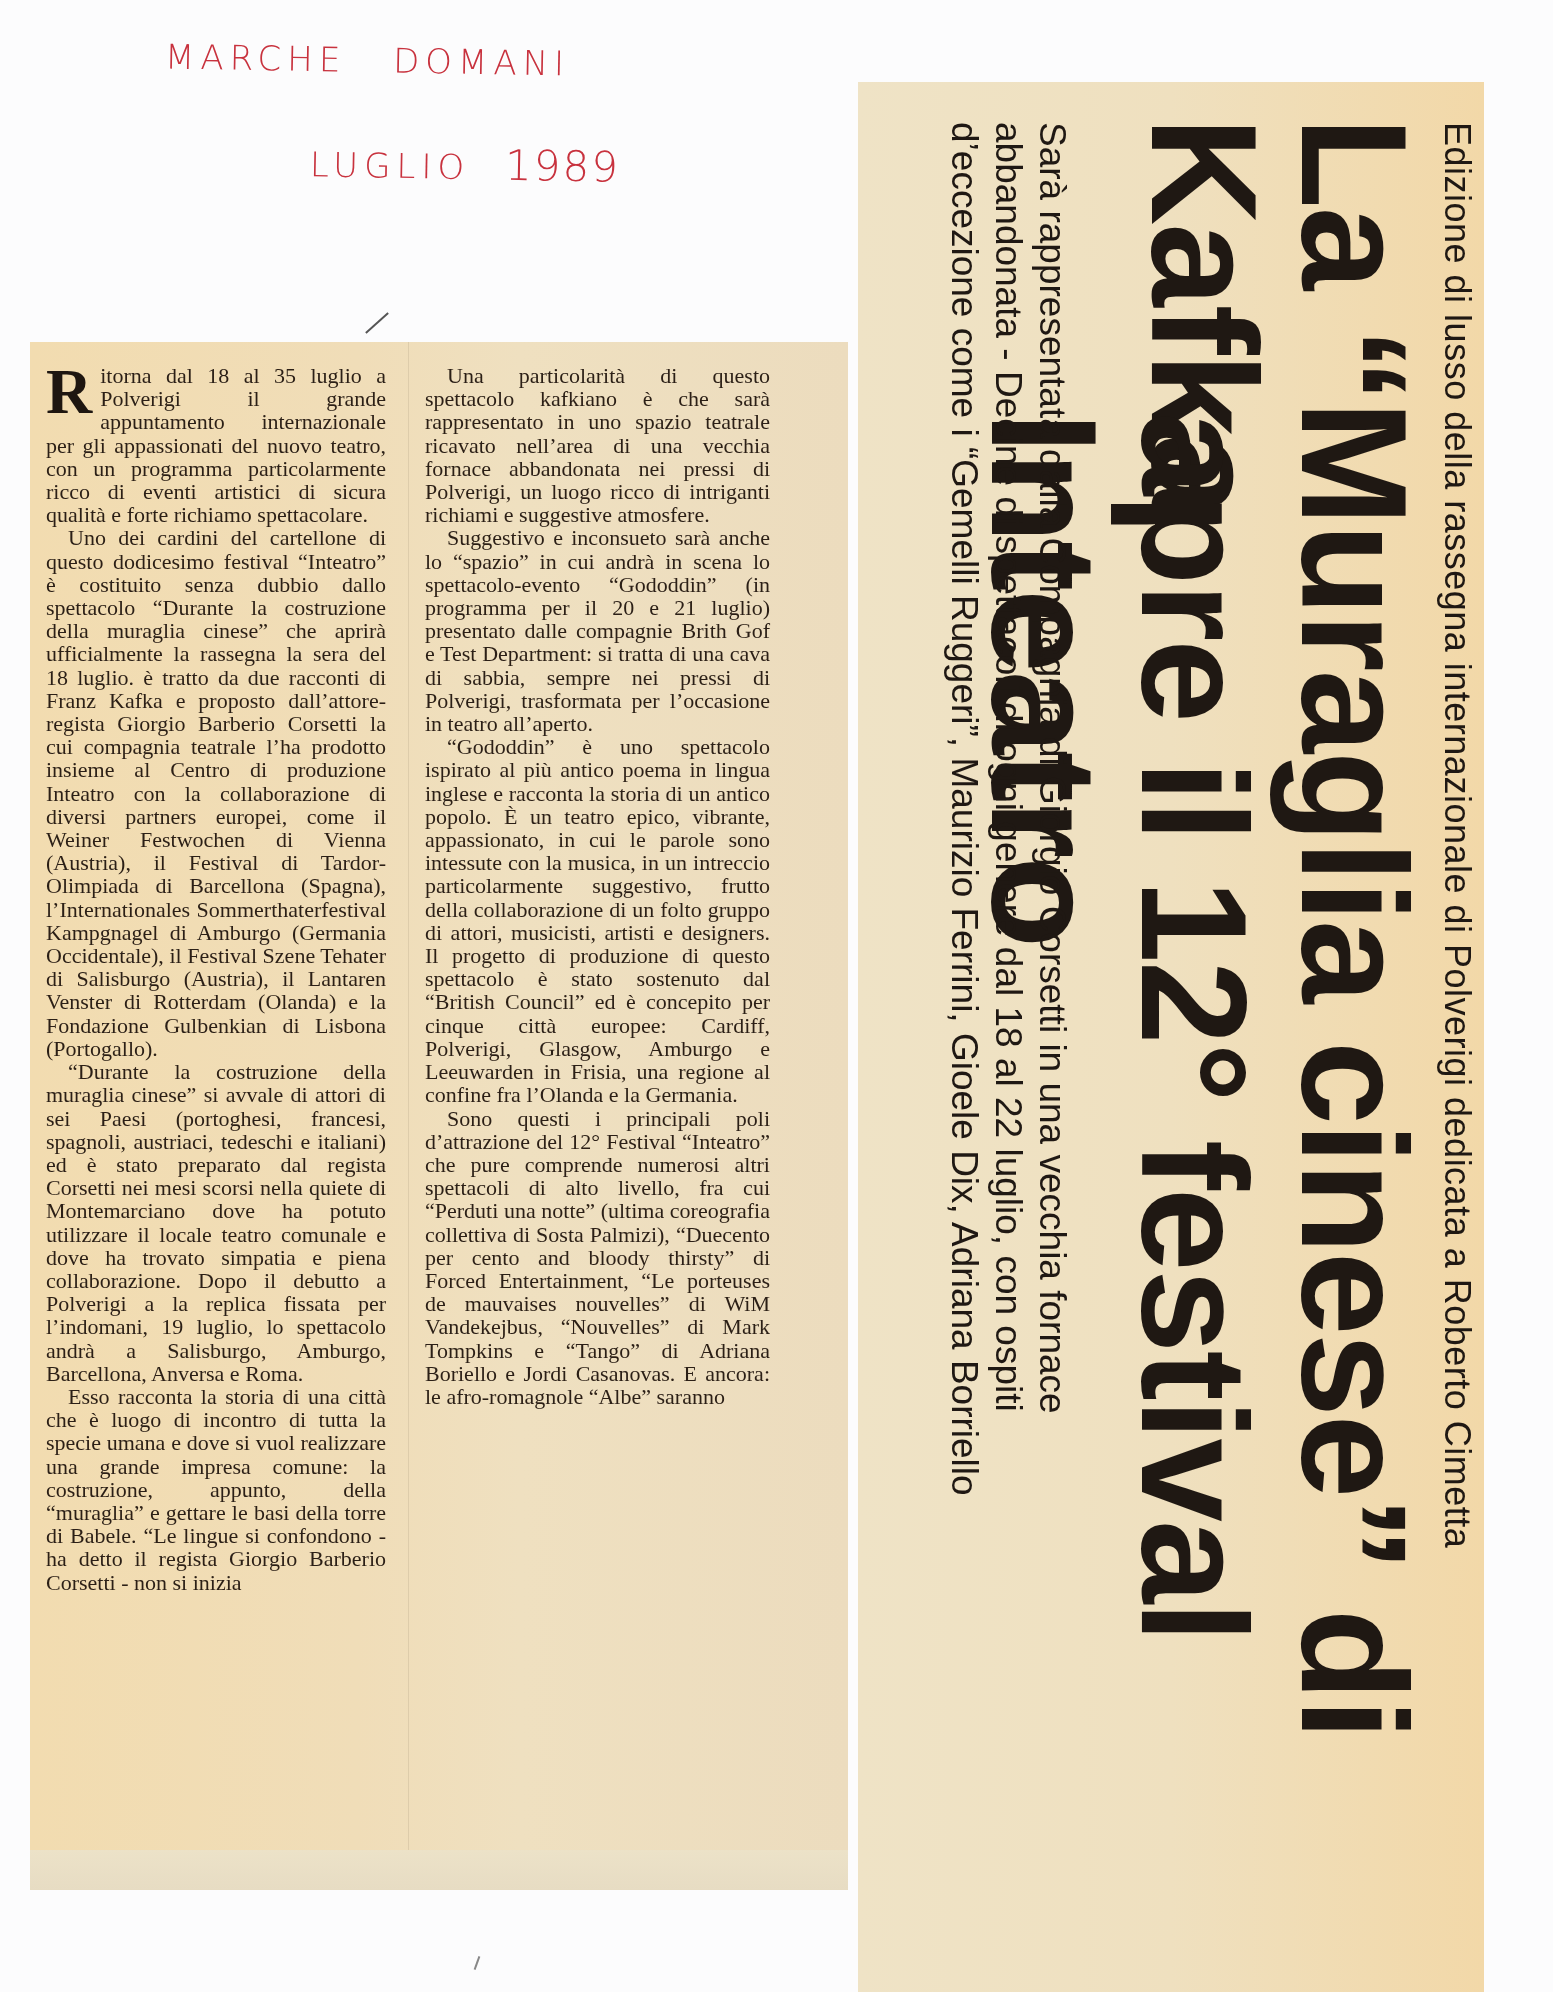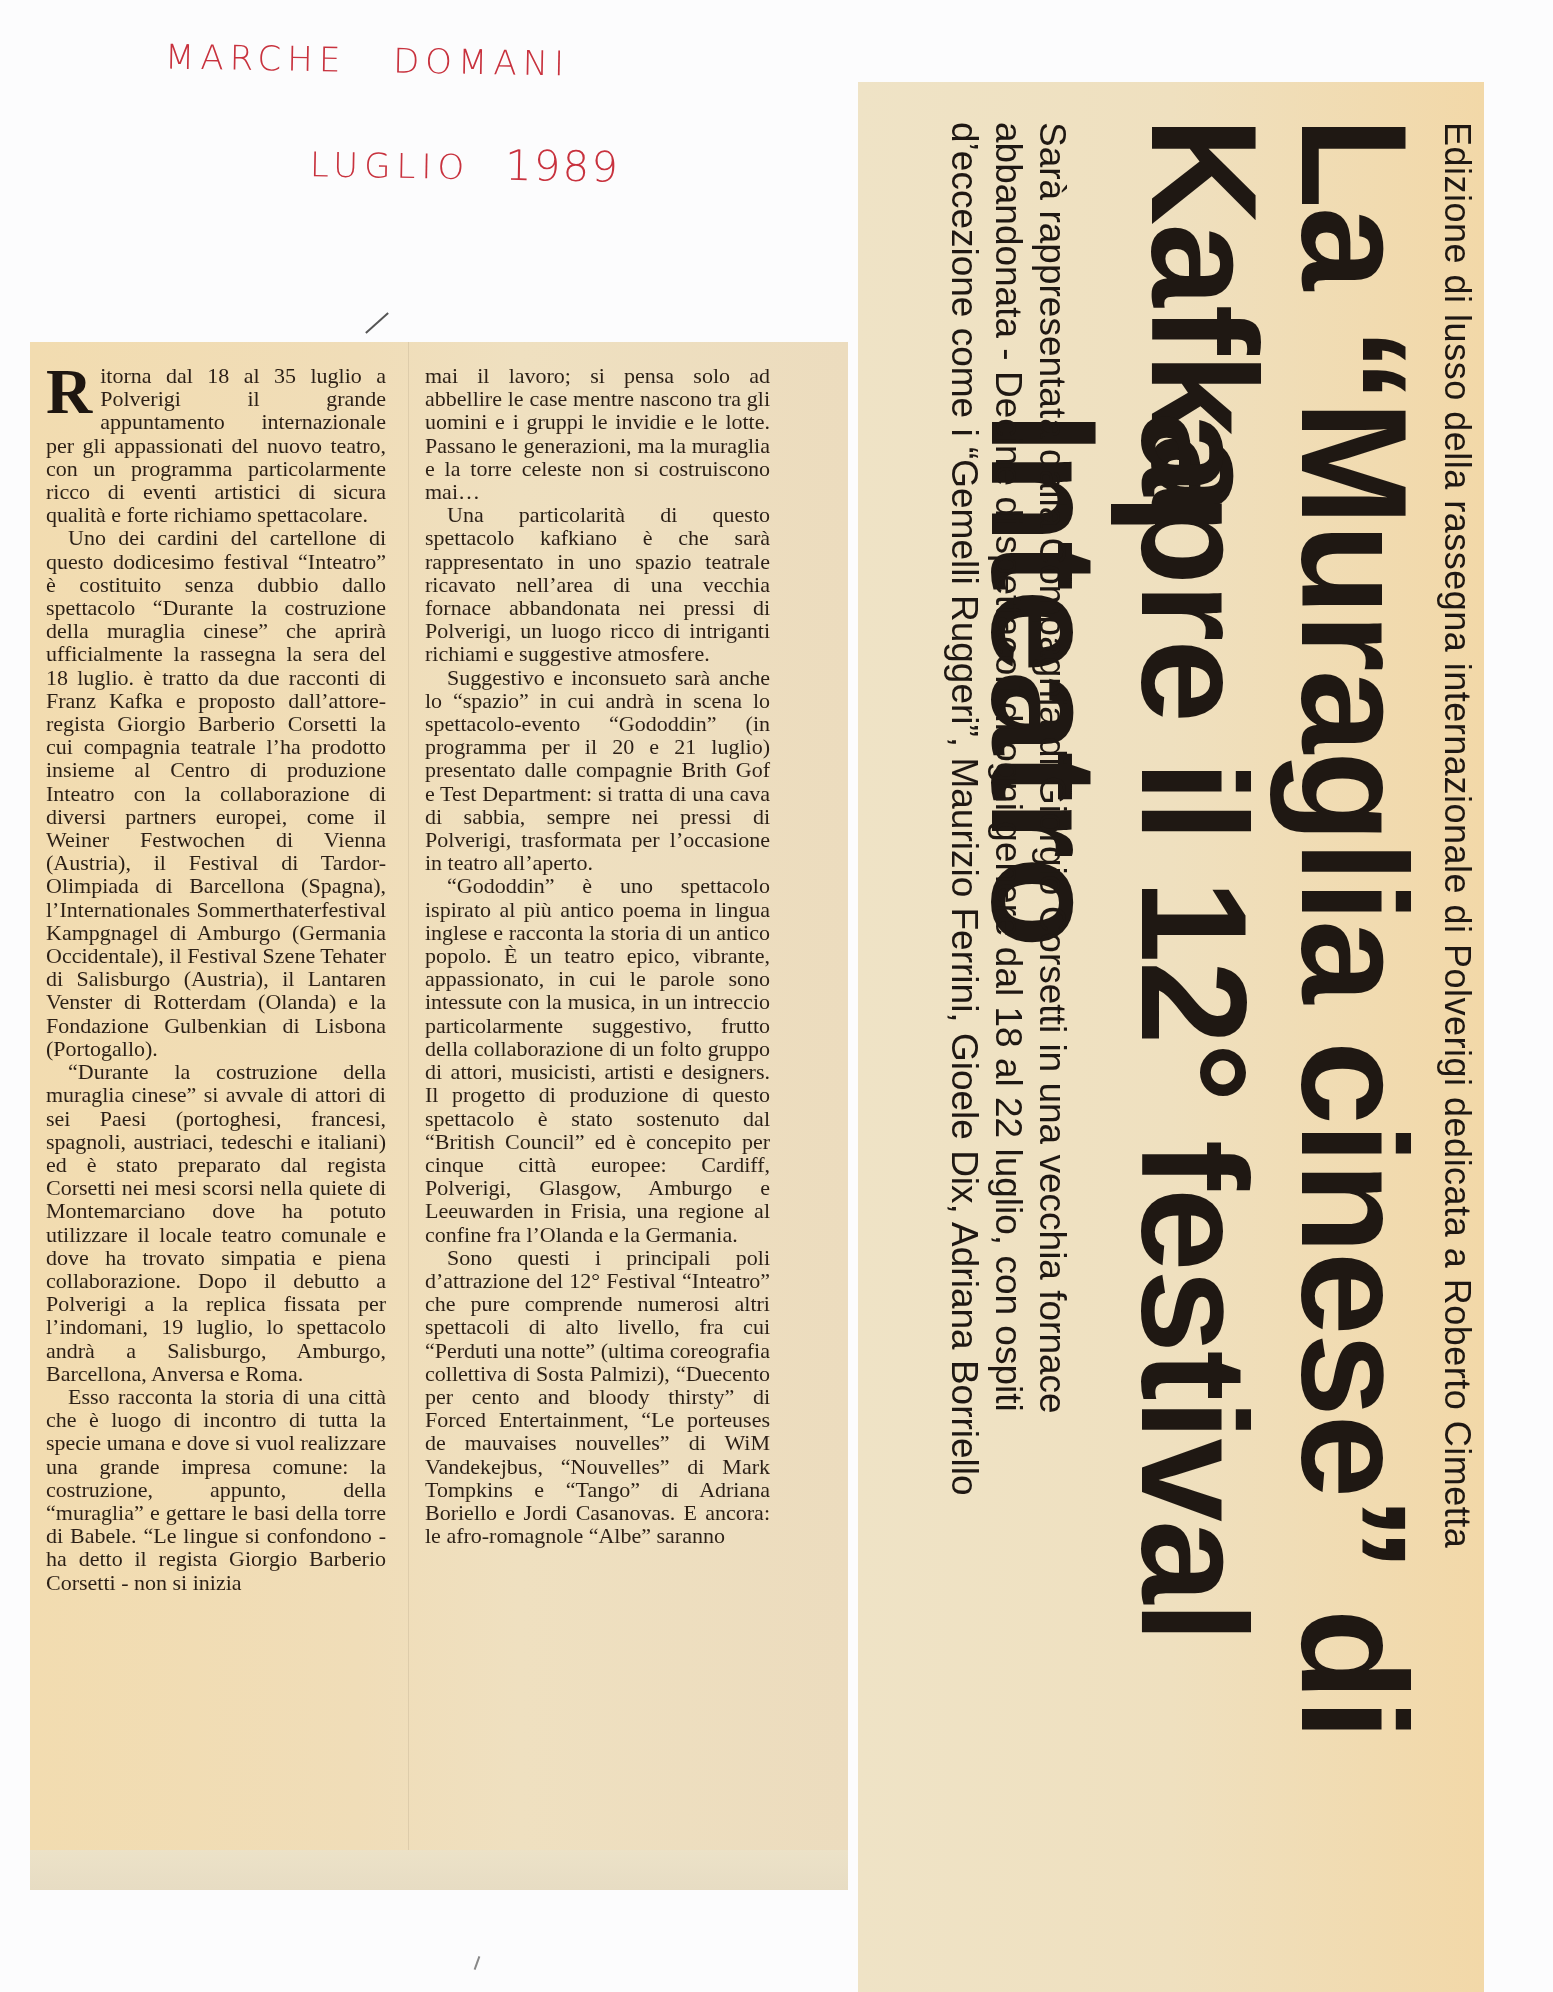--- a/index.html
+++ b/index.html
@@ -83,21 +83,20 @@
   <div class="col-rule"></div>
   <div class="col col1">
     <p class="first">
       <span class="dropcap">R</span><span>itorna dal 18 al 35 luglio a Polverigi il grande appuntamento internazionale per gli appassionati del nuovo teatro, con un programma particolarmente ricco di eventi artistici di sicura qualità e forte richiamo spettacolare.</span>
     </p>
     <p>Uno dei cardini del cartellone di questo dodicesimo festival “Inteatro” è costituito senza dubbio dallo spettacolo “Durante la costruzione della muraglia cinese” che aprirà ufficialmente la rassegna la sera del 18 luglio. è tratto da due racconti di Franz Kafka e proposto dall’attore-regista Giorgio Barberio Corsetti la cui compagnia teatrale l’ha prodotto insieme al Centro di produzione Inteatro con la collaborazione di diversi partners europei, come il Weiner Festwochen di Vienna (Austria), il Festival di Tardor-Olimpiada di Barcellona (Spagna), l’Internationales Sommerthaterfestival Kampgnagel di Amburgo (Germania Occidentale), il Festival Szene Tehater di Salisburgo (Austria), il Lantaren Venster di Rotterdam (Olanda) e la Fondazione Gulbenkian di Lisbona (Portogallo).</p>
     <p>“Durante la costruzione della muraglia cinese” si avvale di attori di sei Paesi (portoghesi, francesi, spagnoli, austriaci, tedeschi e italiani) ed è stato preparato dal regista Corsetti nei mesi scorsi nella quiete di Montemarciano dove ha potuto utilizzare il locale teatro comunale e dove ha trovato simpatia e piena collaborazione. Dopo il debutto a Polverigi a la replica fissata per l’indomani, 19 luglio, lo spettacolo andrà a Salisburgo, Amburgo, Barcellona, Anversa e Roma.</p>
     <p>Esso racconta la storia di una città che è luogo di incontro di tutta la specie umana e dove si vuol realizzare una grande impresa comune: la costruzione, appunto, della “muraglia” e gettare le basi della torre di Babele. “Le lingue si confondono - ha detto il regista Giorgio Barberio Corsetti - non si inizia</p>
   </div>
   <div class="col col2">
-    <p class="first">mai il lavoro; si pensa solo ad abbellire le case mentre nascono tra gli uomini e i gruppi le invidie e le lotte. Passano le generazioni, ma la muraglia e la torre celeste non si costruiscono mai…</p>
     <p>Una particolarità di questo spettacolo kafkiano è che sarà rappresentato in uno spazio teatrale ricavato nell’area di una vecchia fornace abbandonata nei pressi di Polverigi, un luogo ricco di intriganti richiami e suggestive atmosfere.</p>
     <p>Suggestivo e inconsueto sarà anche lo “spazio” in cui andrà in scena lo spettacolo-evento “Gododdin” (in programma per il 20 e 21 luglio) presentato dalle compagnie Brith Gof e Test Department: si tratta di una cava di sabbia, sempre nei pressi di Polverigi, trasformata per l’occasione in teatro all’aperto.</p>
     <p>“Gododdin” è uno spettacolo ispirato al più antico poema in lingua inglese e racconta la storia di un antico popolo. È un teatro epico, vibrante, appassionato, in cui le parole sono intessute con la musica, in un intreccio particolarmente suggestivo, frutto della collaborazione di un folto gruppo di attori, musicisti, artisti e designers. Il progetto di produzione di questo spettacolo è stato sostenuto dal “British Council” ed è concepito per cinque città europee: Cardiff, Polverigi, Glasgow, Amburgo e Leeuwarden in Frisia, una regione al confine fra l’Olanda e la Germania.</p>
     <p>Sono questi i principali poli d’attrazione del 12° Festival “Inteatro” che pure comprende numerosi altri spettacoli di alto livello, fra cui “Perduti una notte” (ultima coreografia collettiva di Sosta Palmizi), “Duecento per cento and bloody thirsty” di Forced Entertainment, “Le porteuses de mauvaises nouvelles” di WiM Vandekejbus, “Nouvelles” di Mark Tompkins e “Tango” di Adriana Boriello e Jordi Casanovas. E ancora: le afro-romagnole “Albe” saranno</p>
   </div>
 </div>
 
 <div class="clip-headline">
   <div class="rot">
     <div class="kicker">Edizione di lusso della rassegna internazionale di Polverigi dedicata a Roberto Cimetta</div>

